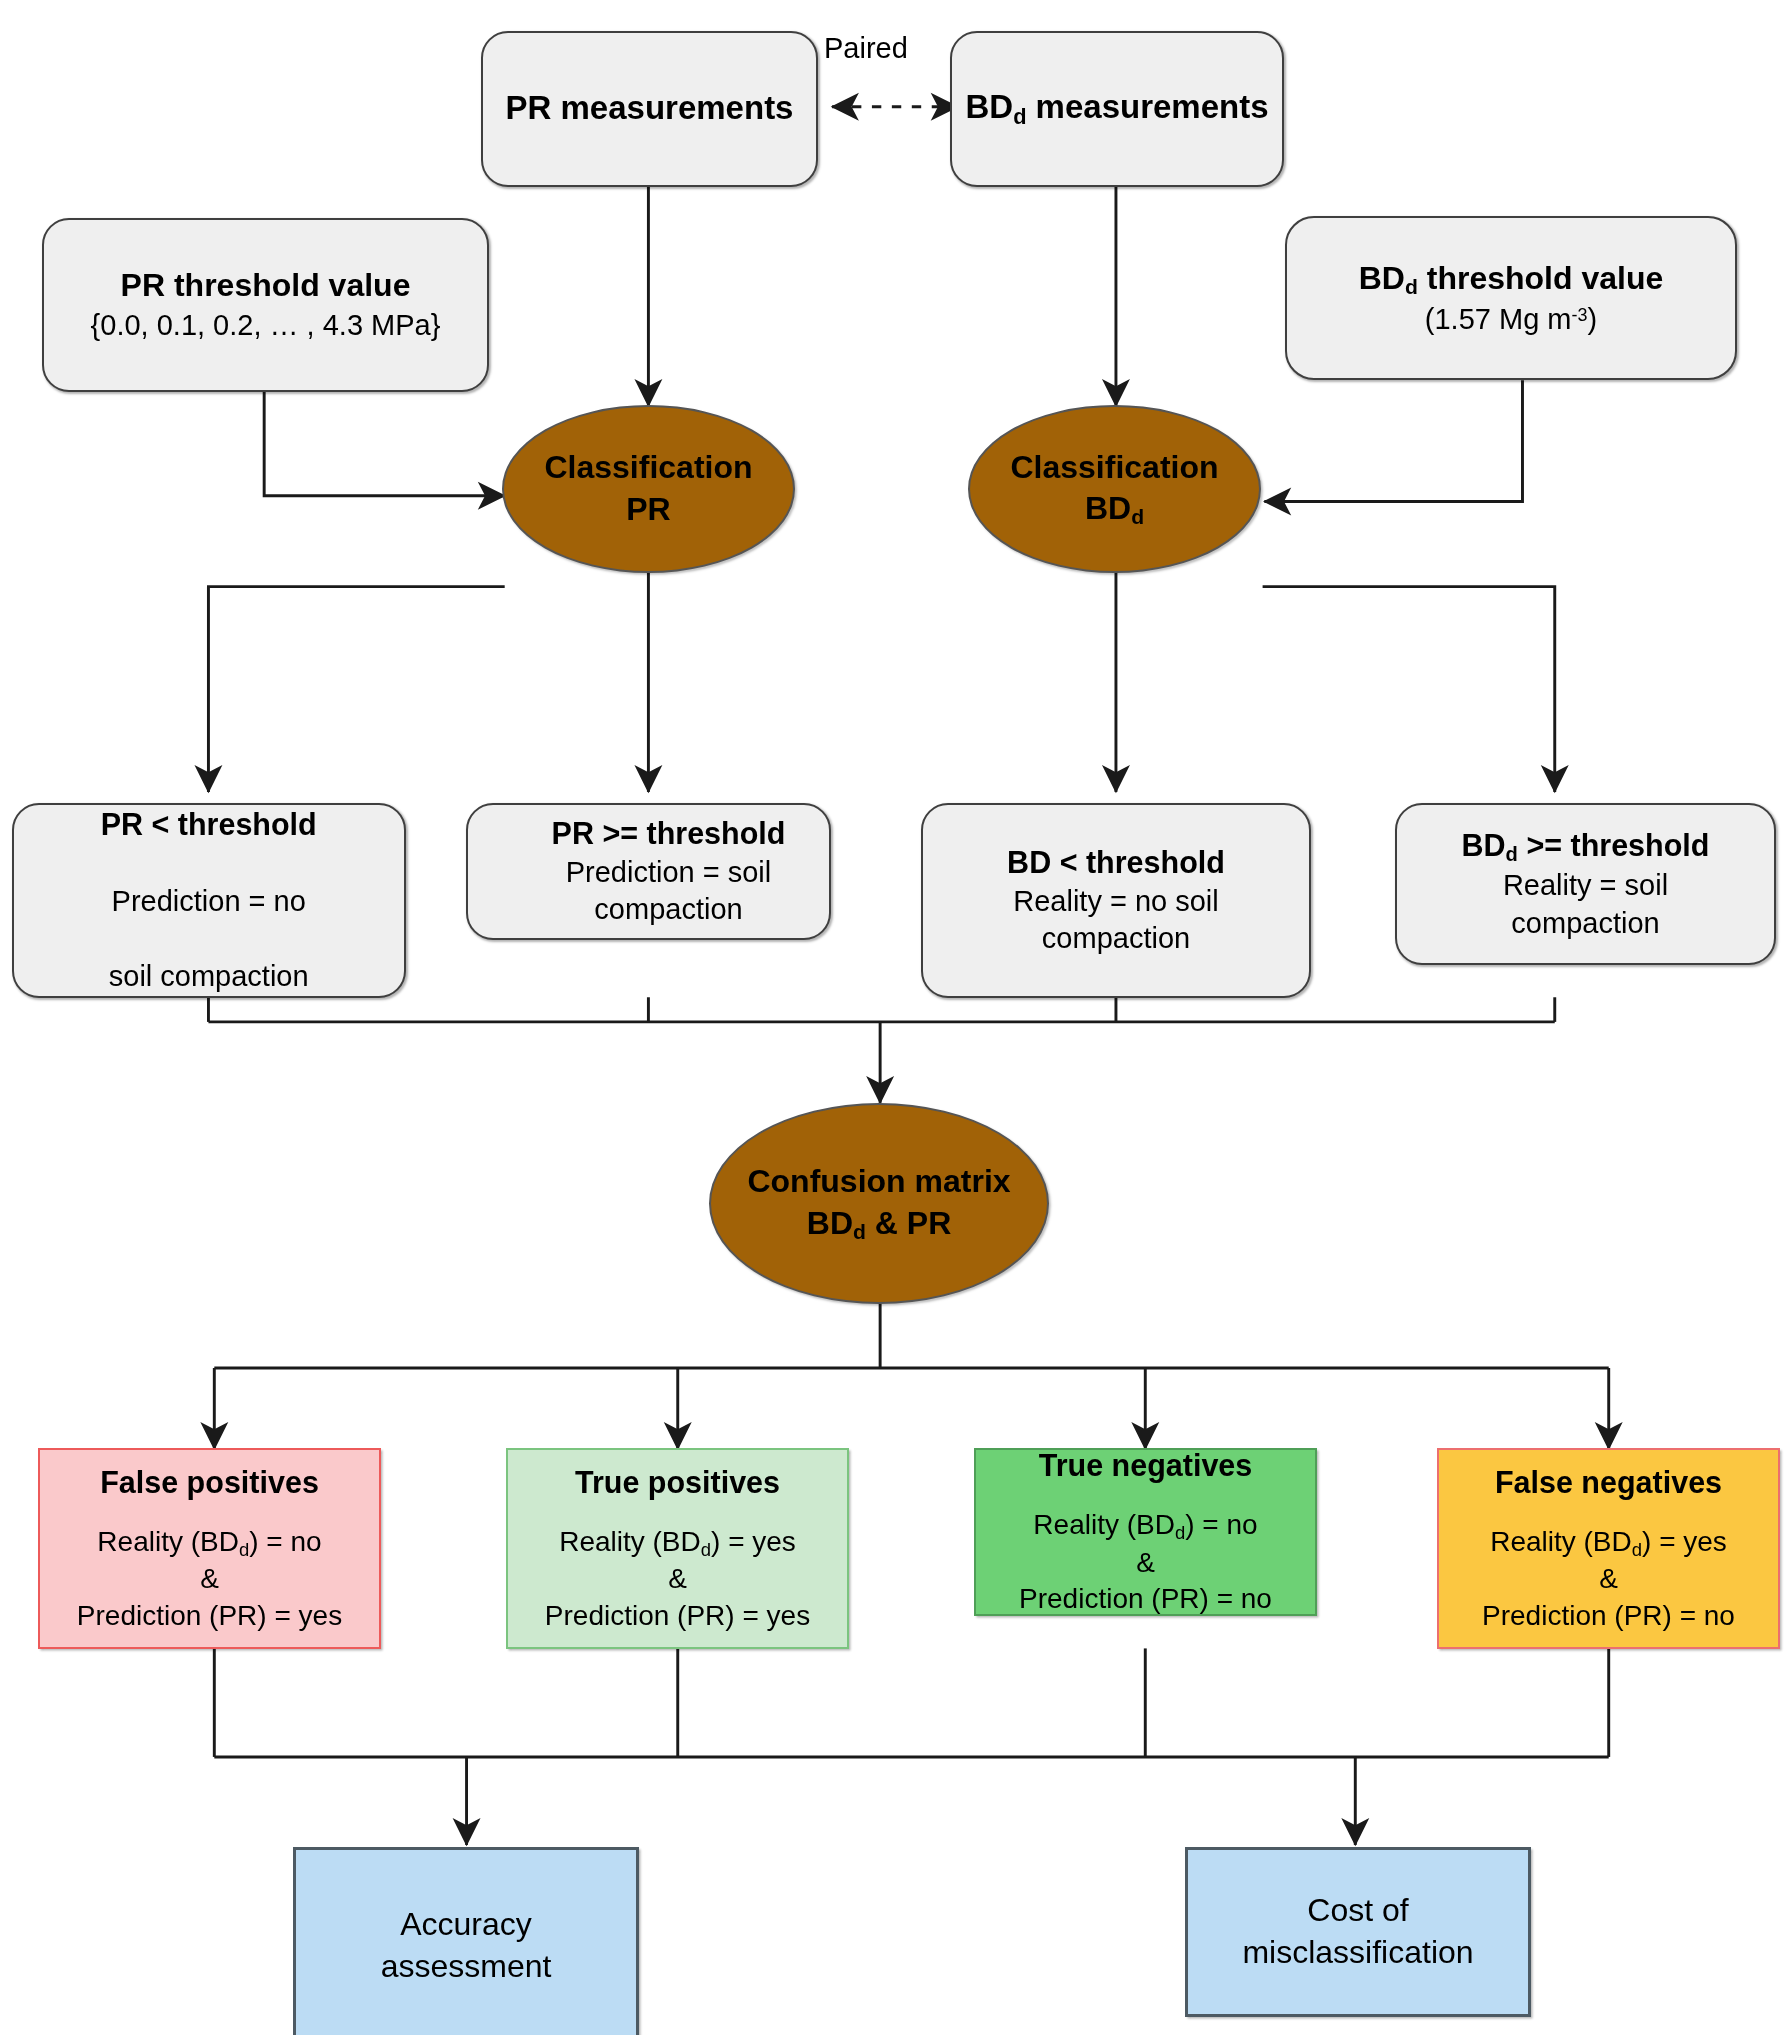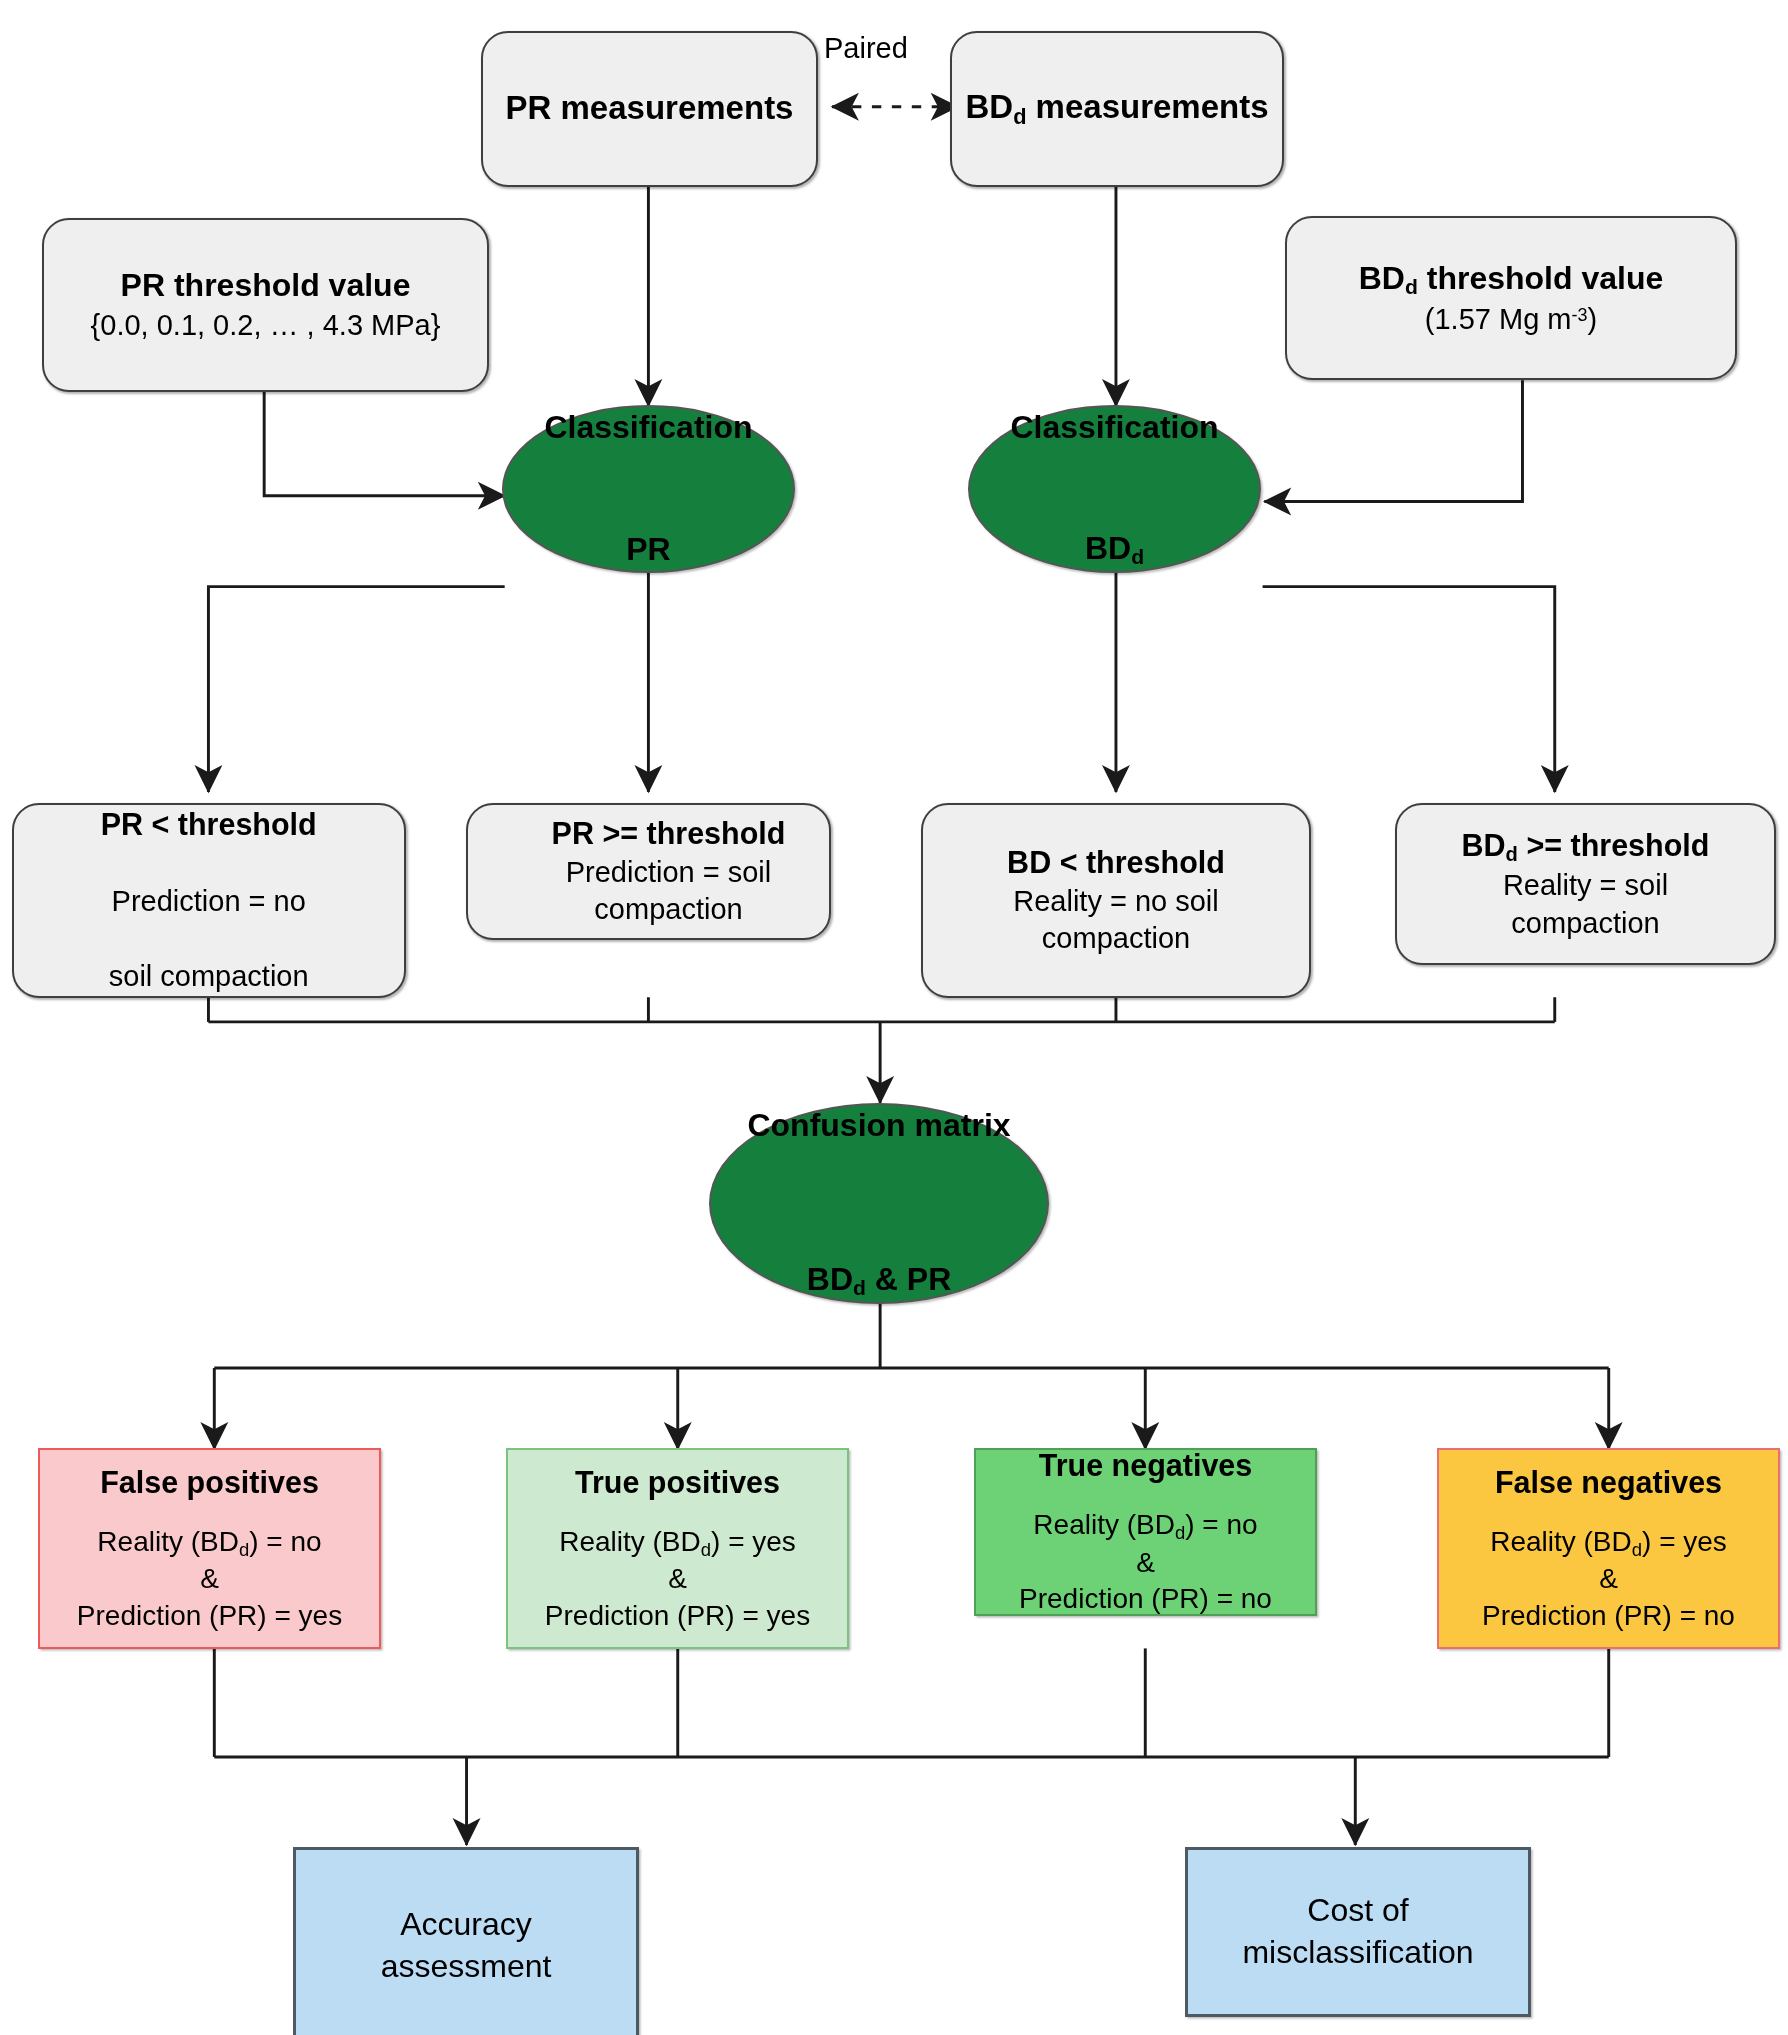--- a/index.html
+++ b/index.html
@@ -4,22 +4,22 @@
 <style>
   html,body{margin:0;padding:0;background:#ffffff;}
   body{width:1789px;height:2035px;font-family:"Liberation Sans",sans-serif;}
   #stage{position:relative;width:1789px;height:2035px;overflow:hidden;background:#fff;}
   svg#wires{position:absolute;left:0;top:0;width:1789px;height:2035px;}
   .node{position:absolute;box-sizing:border-box;display:flex;flex-direction:column;
         align-items:center;justify-content:center;text-align:center;color:#000;}
   .rounded{background:#efefef;border:2.9px solid #3f3f3f;border-radius:27px;
            box-shadow:1.8px 1.8px 2.3px rgba(0,0,0,0.30);}
   .square{box-shadow:1.8px 1.8px 2.3px rgba(0,0,0,0.30);}
-  .ellipse{background:#15803d;border:2.9px solid #555;border-radius:50%;
-           box-shadow:1.8px 1.8px 2.3px rgba(0,0,0,0.25);justify-content:space-between;}
+  .ellipse{background:#a16207;border:2.9px solid #555;border-radius:50%;
+           box-shadow:1.8px 1.8px 2.3px rgba(0,0,0,0.25);}
   .ln{display:block;line-height:1.30;white-space:nowrap;}
   .b{font-weight:bold;}
   .r{font-weight:normal;}
   .f48{font-size:28px;}
   .f50{font-size:29px;}
   .f52{font-size:30.5px;}
   .f54{font-size:32px;}
   .f56{font-size:33px;}
   sub{font-size:0.66em;vertical-align:-0.26em;}
   sup{font-size:0.62em;vertical-align:0.46em;}
@@ -89,21 +89,21 @@
     <span class="ln b f56"><span>BD</span><sub>d</sub><span> measurements</span></span>
   </div>
 
   <div class="paired" style="left:824px;top:32px;">Paired</div>
 
   <div class="node rounded" style="left:42px;top:218px;width:447px;height:174px;">
     <span class="ln b f54">PR threshold value</span>
     <span class="ln r f50">{0.0, 0.1, 0.2, … , 4.3 MPa}</span>
   </div>
 
-  <div class="node rounded" style="left:1285px;top:216px;width:452px;height:164px;">
+  <div class="node rounded" style="left:1285px;top:216px;width:452px;height:164px;border-radius:29px;">
     <span class="ln b f54"><span>BD</span><sub>d</sub><span> threshold value</span></span>
     <span class="ln r f50"><span>(1.57 Mg m</span><sup>-3</sup><span>)</span></span>
   </div>
 
   <div class="node ellipse" style="left:502px;top:405px;width:293px;height:168px;">
     <span class="ln b f54">Classification</span>
     <span class="ln b f54">PR</span>
   </div>
 
   <div class="node ellipse" style="left:968px;top:405px;width:293px;height:168px;">

